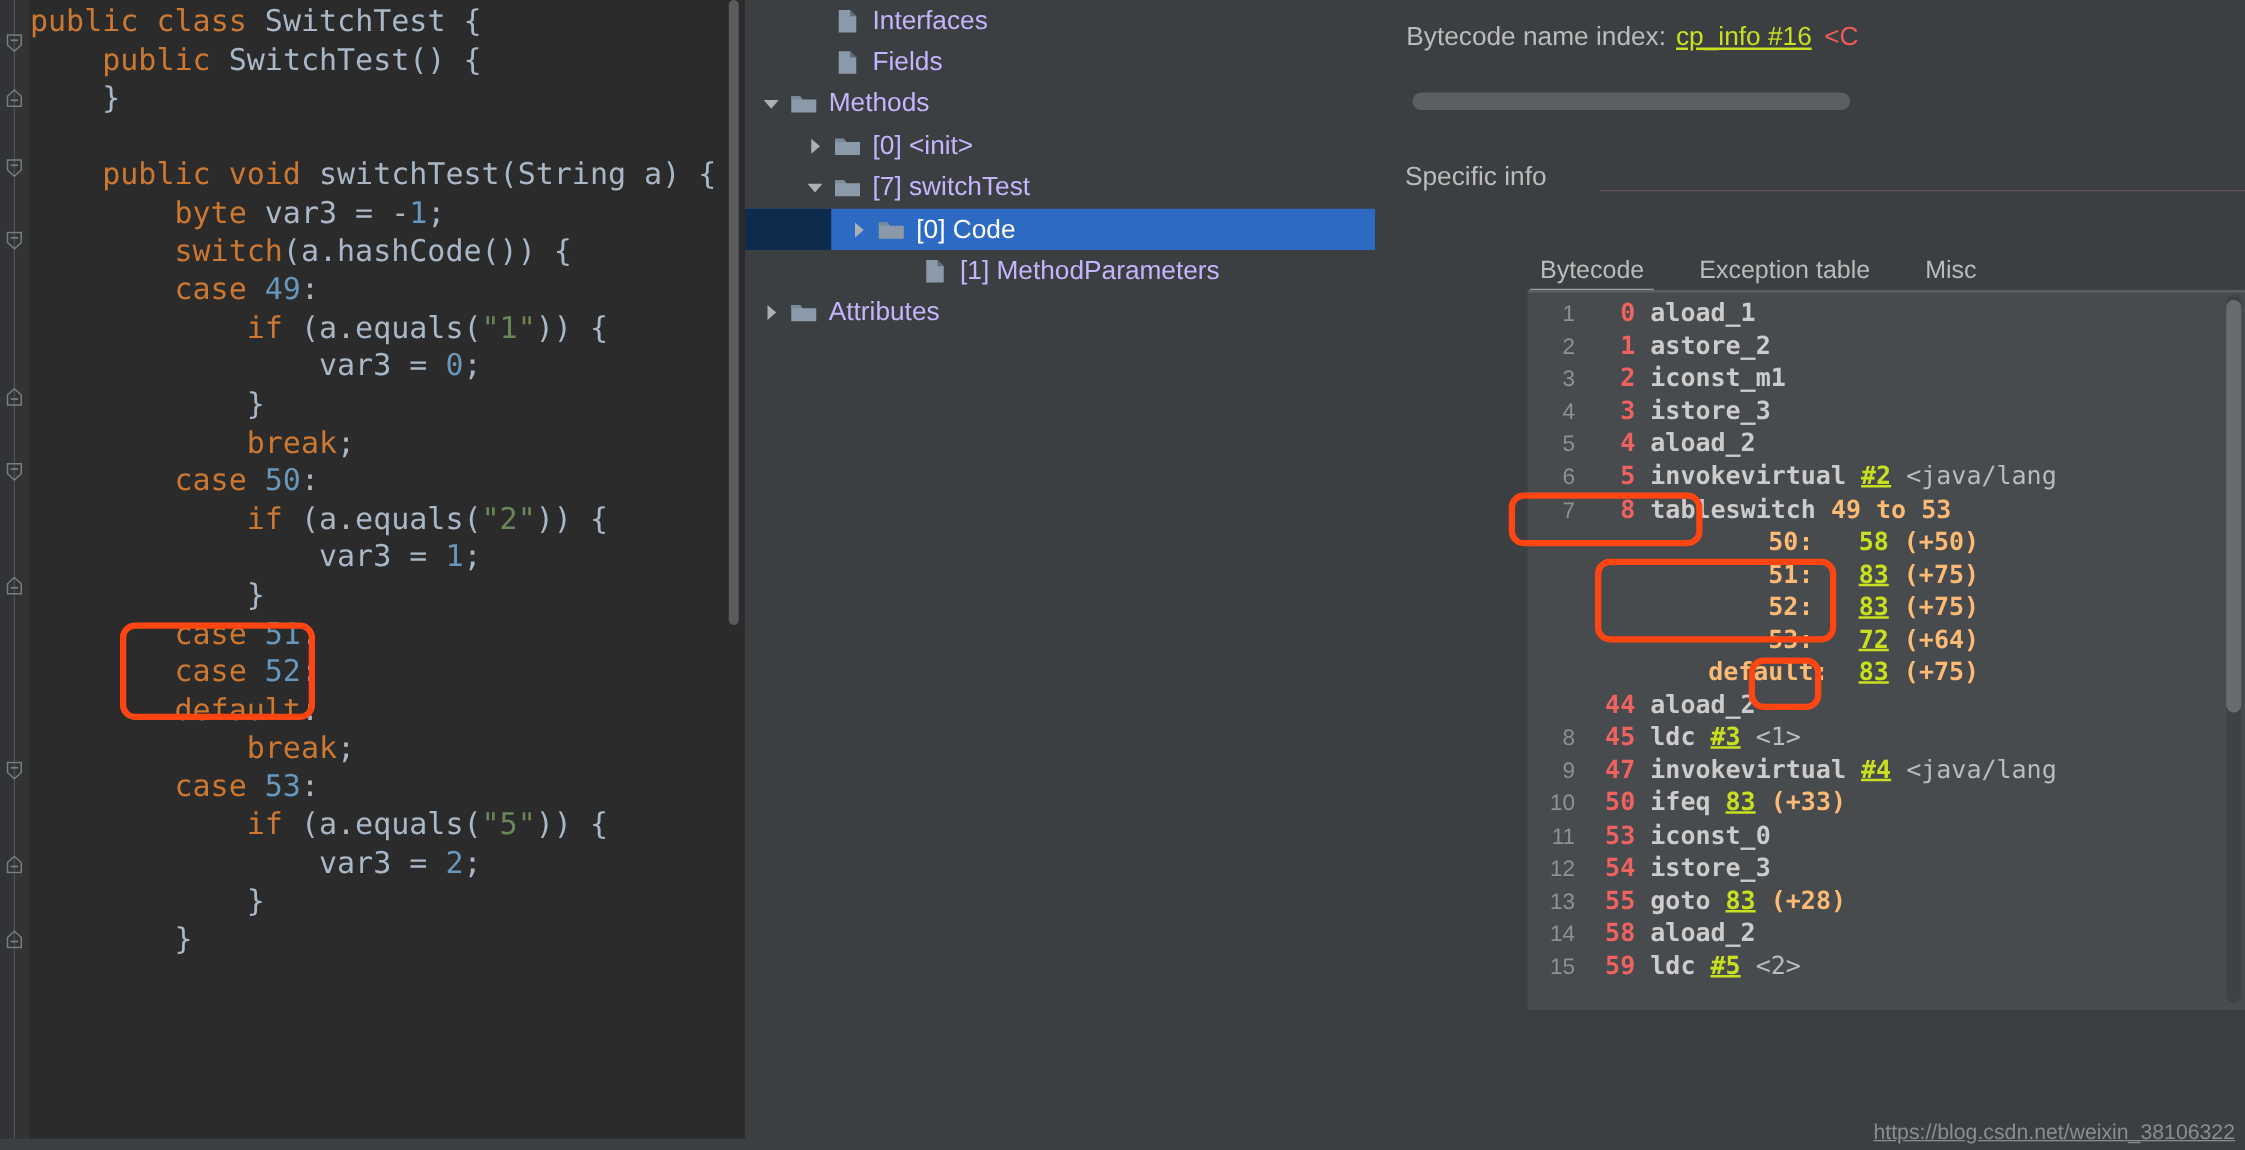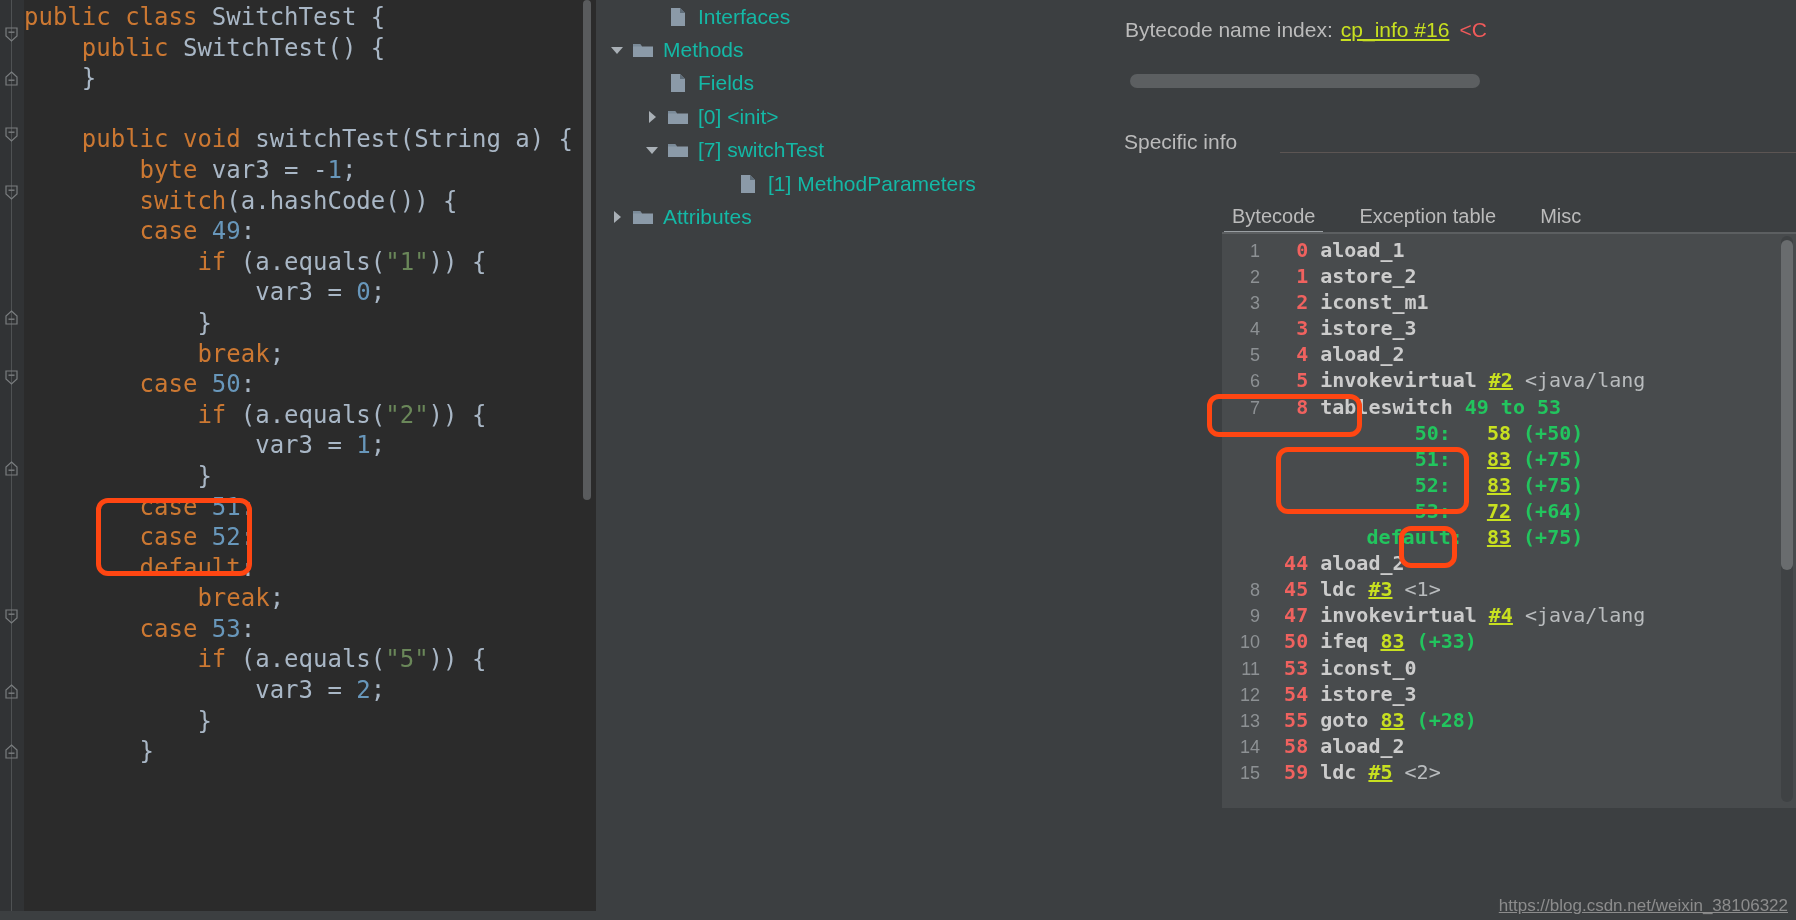--- a/index.html
+++ b/index.html
@@ -77,21 +77,21 @@
     position: absolute; left: 596px; top: 0;
     width: 504px; height: 920px;
     background: #3c3f41;
   }
   .tree-row {
     position: relative;
     height: 33.4px;
     display: flex;
     align-items: center;
     font-size: 21px;
-    color: #14b8a6;
+    color: #c4b5fd;
     white-space: nowrap;
   }
   .tree-row.selected {
     background: #2d6ac4;
     color: #ffffff;
   }
   .tree-row.selected .sel-strip {
     position: absolute; left: 0; top: 0;
     width: 69px; height: 100%;
     background: #0d2b4d;
@@ -192,21 +192,21 @@
     font-size: 20px;
     line-height: 26.1px;
     white-space: pre;
   }
   .brow { height: 26.1px; display: block; }
   .bln  { display: inline-block; width: 38px; text-align: right; color: #8d9194; font-family: "Liberation Sans", sans-serif; font-size: 18px; }
   .boff { color: #f0625f; font-weight: bold; }
   .bop  { color: #cccccc; font-weight: bold; }
   .bref { color: #c8e020; font-weight: bold; text-decoration: underline; }
   .bdesc{ color: #b9bcbe; }
-  .bmag { color: #22c55e; font-weight: bold; }
+  .bmag { color: #fdba74; font-weight: bold; }
   .bgrn { color: #c8e020; font-weight: bold; }
   .bgrnu{ color: #c8e020; font-weight: bold; text-decoration: underline; }
 
   #bc-scroll-track {
     position: absolute; right: 3px; top: 4px;
     width: 12px; height: 566px;
     background: #3f4244;
     border-radius: 6px;
   }
   #bc-scroll-thumb {
@@ -319,47 +319,47 @@
           <div class="tw"></div>
           <div class="ticon">
             <svg width="16" height="20" viewBox="0 0 16 20">
               <path d="M1 1 h9 l5 5 v13 h-14 z" fill="#8b9aa8"></path>
               <path d="M10 1 l5 5 h-5 z" fill="#5f6d79"></path>
             </svg>
           </div>
           <div class="tlabel">Interfaces</div>
         </div>
         <div class="tree-row">
+          <div style="width: 43px; min-width: 43px; position: relative; z-index: 2;"></div>
+          <div class="tw"></div>
+          <div class="ticon">
+            <svg width="16" height="20" viewBox="0 0 16 20">
+              <path d="M1 1 h9 l5 5 v13 h-14 z" fill="#8b9aa8"></path>
+              <path d="M10 1 l5 5 h-5 z" fill="#5f6d79"></path>
+            </svg>
+          </div>
+          <div class="tlabel">Fields</div>
+        </div>
+        <div class="tree-row">
           <div style="width: 8px; min-width: 8px; position: relative; z-index: 2;"></div>
           <div class="tw">
             <svg width="14" height="14" viewBox="0 0 14 14">
               <path d="M1 4 l6 7 l6 -7 z" fill="#a9b0b6"></path>
             </svg>
           </div>
           <div class="ticon">
             <svg width="22" height="18" viewBox="0 0 22 18">
               <path d="M1 3 h7 l2 2.5 h11 v10.5 h-20 z" fill="#8b9aa8"></path>
               <path d="M1 3 h7 l2 2.5 h-9 z" fill="#7a8a98"></path>
             </svg>
           </div>
           <div class="tlabel">Methods</div>
         </div>
         <div class="tree-row">
           <div style="width: 43px; min-width: 43px; position: relative; z-index: 2;"></div>
-          <div class="tw"></div>
-          <div class="ticon">
-            <svg width="16" height="20" viewBox="0 0 16 20">
-              <path d="M1 1 h9 l5 5 v13 h-14 z" fill="#8b9aa8"></path>
-              <path d="M10 1 l5 5 h-5 z" fill="#5f6d79"></path>
-            </svg>
-          </div>
-          <div class="tlabel">Fields</div>
-        </div>
-        <div class="tree-row">
-          <div style="width: 43px; min-width: 43px; position: relative; z-index: 2;"></div>
           <div class="tw">
             <svg width="14" height="14" viewBox="0 0 14 14">
               <path d="M4 1 l7 6 l-7 6 z" fill="#a9b0b6"></path>
             </svg>
           </div>
           <div class="ticon">
             <svg width="22" height="18" viewBox="0 0 22 18">
               <path d="M1 3 h7 l2 2.5 h11 v10.5 h-20 z" fill="#8b9aa8"></path>
               <path d="M1 3 h7 l2 2.5 h-9 z" fill="#7a8a98"></path>
             </svg>
@@ -373,20 +373,36 @@
               <path d="M1 4 l6 7 l6 -7 z" fill="#a9b0b6"></path>
             </svg>
           </div>
           <div class="ticon">
             <svg width="22" height="18" viewBox="0 0 22 18">
               <path d="M1 3 h7 l2 2.5 h11 v10.5 h-20 z" fill="#8b9aa8"></path>
               <path d="M1 3 h7 l2 2.5 h-9 z" fill="#7a8a98"></path>
             </svg>
           </div>
           <div class="tlabel">[7] switchTest</div>
+        </div>
+        <div class="tree-row selected" style="margin-right: -16px;">
+          <div class="sel-strip"></div>
+          <div style="width: 78px; min-width: 78px; position: relative; z-index: 2;"></div>
+          <div class="tw">
+            <svg width="14" height="14" viewBox="0 0 14 14">
+              <path d="M4 1 l7 6 l-7 6 z" fill="#a9b0b6"></path>
+            </svg>
+          </div>
+          <div class="ticon">
+            <svg width="22" height="18" viewBox="0 0 22 18">
+              <path d="M1 3 h7 l2 2.5 h11 v10.5 h-20 z" fill="#8b9aa8"></path>
+              <path d="M1 3 h7 l2 2.5 h-9 z" fill="#7a8a98"></path>
+            </svg>
+          </div>
+          <div class="tlabel">[0] Code</div>
         </div>
         <div class="tree-row">
           <div style="width: 113px; min-width: 113px; position: relative; z-index: 2;"></div>
           <div class="tw"></div>
           <div class="ticon">
             <svg width="16" height="20" viewBox="0 0 16 20">
               <path d="M1 1 h9 l5 5 v13 h-14 z" fill="#8b9aa8"></path>
               <path d="M10 1 l5 5 h-5 z" fill="#5f6d79"></path>
             </svg>
           </div>

